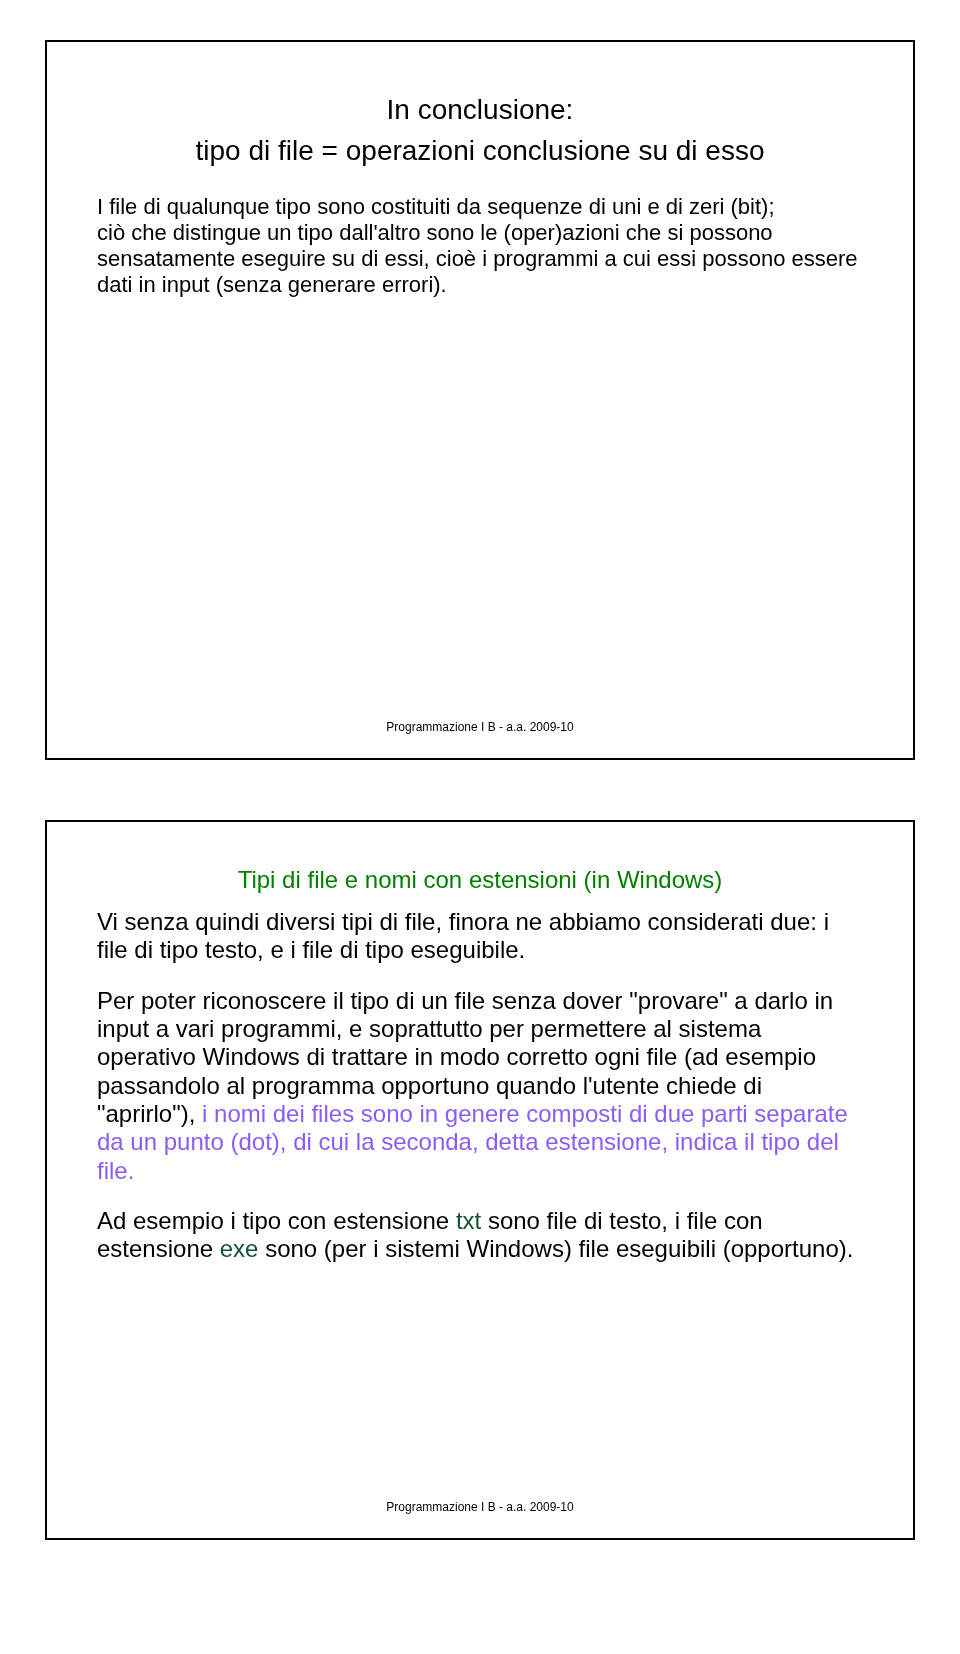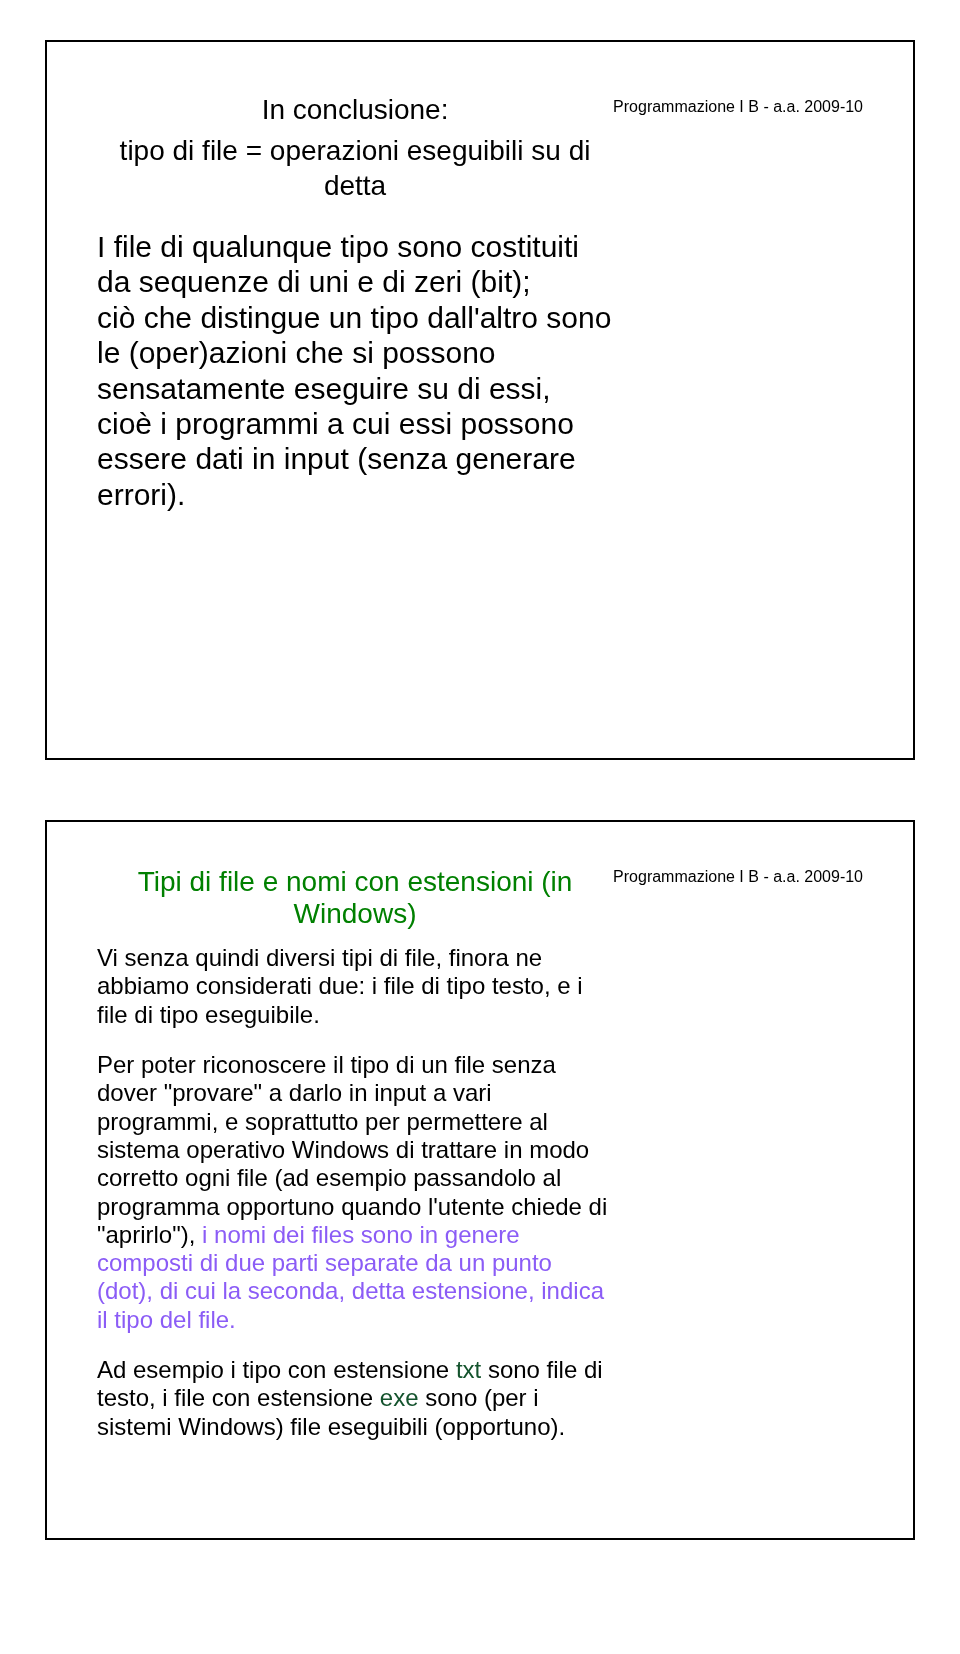--- a/index.html
+++ b/index.html
@@ -15,70 +15,70 @@
   }
   .slide {
     box-sizing: border-box;
     width: 870px;
     height: 720px;
     margin: 40px auto 60px auto;
     border: 2px solid #000;
     padding: 50px 50px 24px 50px;
     position: relative;
     display: flex;
-    flex-direction: row;
+    flex-direction: column;
   }
   .slide-content {
     flex: 1;
   }
   .title-line-1,
   .title-line-2 {
     text-align: center;
     font-size: 28px;
     color: #000;
     line-height: 1.25;
   }
   .space-above { margin-top: 6px; }
   .body-text {
-    font-size: 30px;
+    font-size: 22px;
     color: #000;
     line-height: 1.18;
     margin-top: 26px;
   }
   .slide2-title {
     text-align: center;
-    font-size: 28px;
+    font-size: 24px;
     color: #008000;
     margin-top: 4px;
     margin-bottom: 14px;
   }
   .slide2-para {
     font-size: 24px;
     color: #000;
     line-height: 1.18;
     margin-bottom: 22px;
   }
   .magenta { color: #8b5cf6; }
   .red { color: #14532d; }
   .footer {
     text-align: center;
-    font-size: 16px;
+    font-size: 12px;
     color: #000;
     padding-top: 6px;
   }
 </style>
 </head>
 <body>
 
 <div class="page">
 
   <div class="slide">
     <div class="slide-content">
       <div class="title-line-1">In conclusione:</div>
-      <div class="title-line-2 space-above">tipo di file = operazioni eseguibili su di detta</div>
+      <div class="title-line-2 space-above">tipo di file = operazioni conclusione su di esso</div>
       <div class="body-text" style="white-space: pre-line;">I file di qualunque tipo sono costituiti da sequenze di uni e di zeri (bit);
 ciò che distingue un tipo dall'altro sono le (oper)azioni che si possono sensatamente eseguire su di essi, cioè i programmi a cui essi possono essere dati in input (senza generare errori).</div>
     </div>
     <div class="footer">Programmazione I B - a.a. 2009-10</div>
   </div>
 
   <div class="slide" style="padding-top:40px;">
     <div class="slide-content">
       <div class="slide2-title">Tipi di file e nomi con estensioni (in Windows)</div>
 

